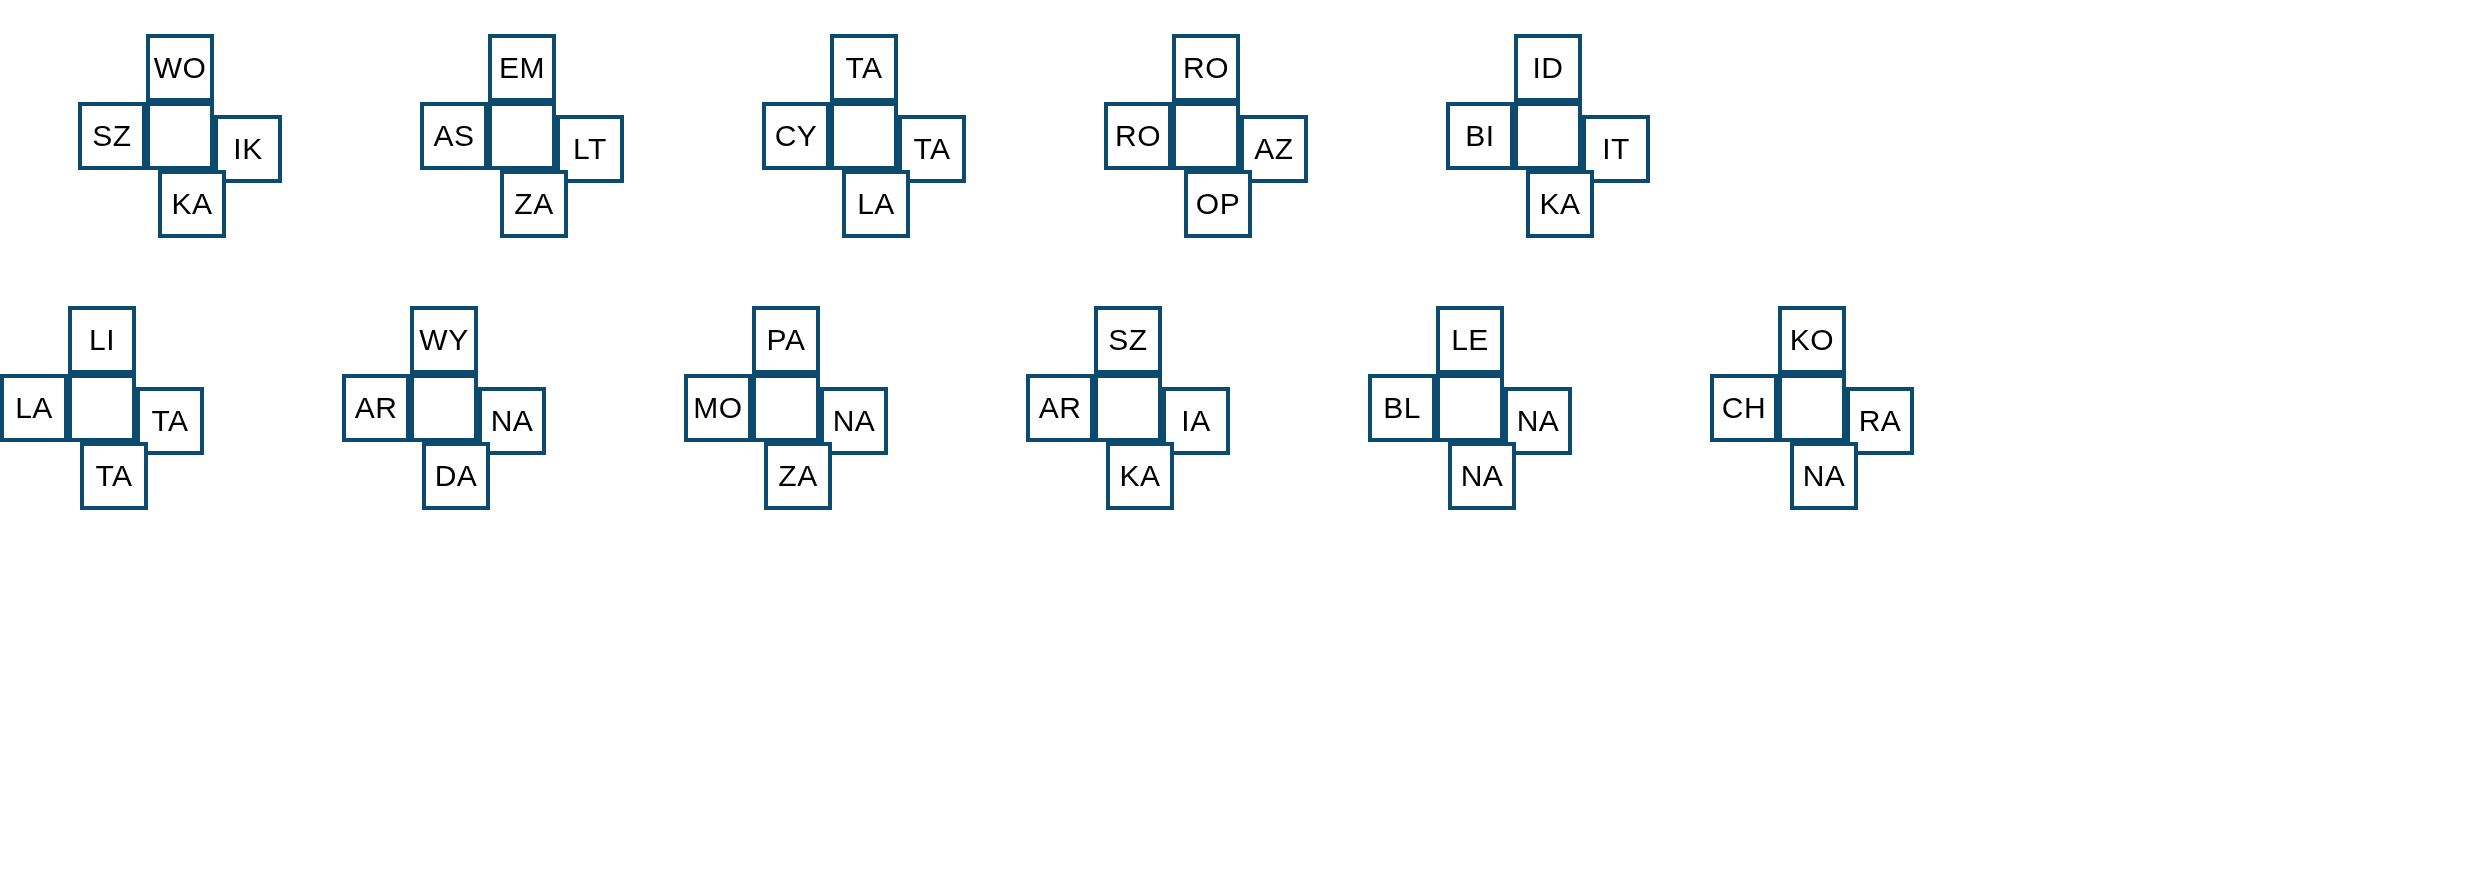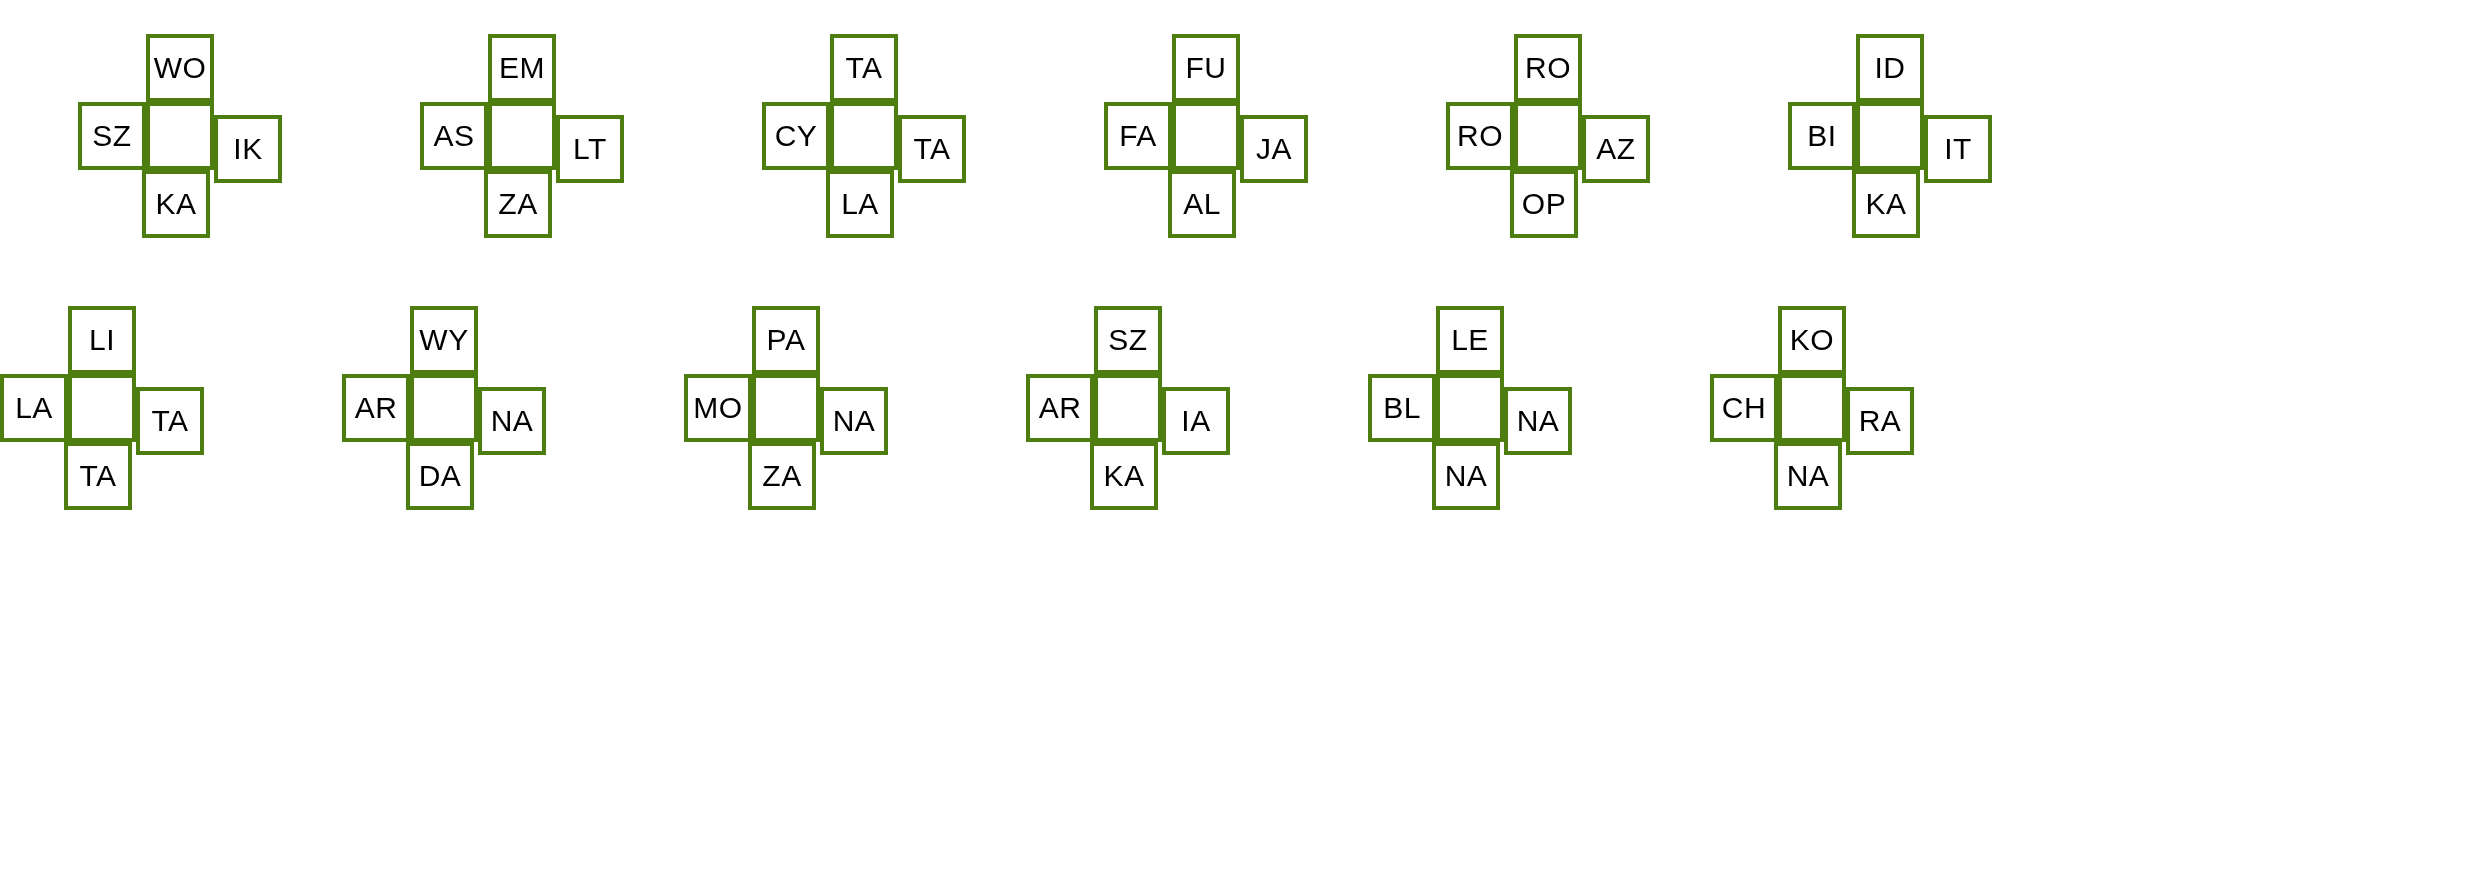--- a/index.html
+++ b/index.html
@@ -38,32 +38,32 @@
     margin-right: 138px;
     flex: 0 0 auto;
   }
   .cross:last-child { margin-right: 0; }
 
   .cell {
     position: absolute;
     width: 68px;
     height: 68px;
     box-sizing: border-box;
-    border: 4px solid #4d7c0f;
+    border: 4px solid #0c4a6e;
     display: flex;
     align-items: center;
     justify-content: center;
     background: #ffffff;
   }
 
   .cell-top    { left: 68px; top: 0px; }
   .cell-left   { left: 0px;  top: 68px; }
   .cell-center { left: 68px; top: 68px; }
   .cell-right  { left: 136px; top: 81px; }
-  .cell-bottom { left: 64px; top: 136px; }
+  .cell-bottom { left: 80px; top: 136px; }
 
   .cell-label {
     font-family: "Liberation Sans", sans-serif;
     font-size: 30px;
     line-height: 1;
     color: #000000;
     letter-spacing: 0.5px;
     user-select: none;
     white-space: nowrap;
   }
@@ -124,37 +124,20 @@
           <span class="cell-label"></span>
         </div>
       <div class="cell cell-right">
           <span class="cell-label">TA</span>
         </div>
       <div class="cell cell-bottom">
           <span class="cell-label">LA</span>
         </div>
     </div>
 
-    <div class="cross">
-      <div class="cell cell-top">
-          <span class="cell-label">FU</span>
-        </div>
-      <div class="cell cell-left">
-          <span class="cell-label">FA</span>
-        </div>
-      <div class="cell cell-center">
-          <span class="cell-label"></span>
-        </div>
-      <div class="cell cell-right">
-          <span class="cell-label">JA</span>
-        </div>
-      <div class="cell cell-bottom">
-          <span class="cell-label">AL</span>
-        </div>
-    </div>
 
     <div class="cross">
       <div class="cell cell-top">
           <span class="cell-label">RO</span>
         </div>
       <div class="cell cell-left">
           <span class="cell-label">RO</span>
         </div>
       <div class="cell cell-center">
           <span class="cell-label"></span>

